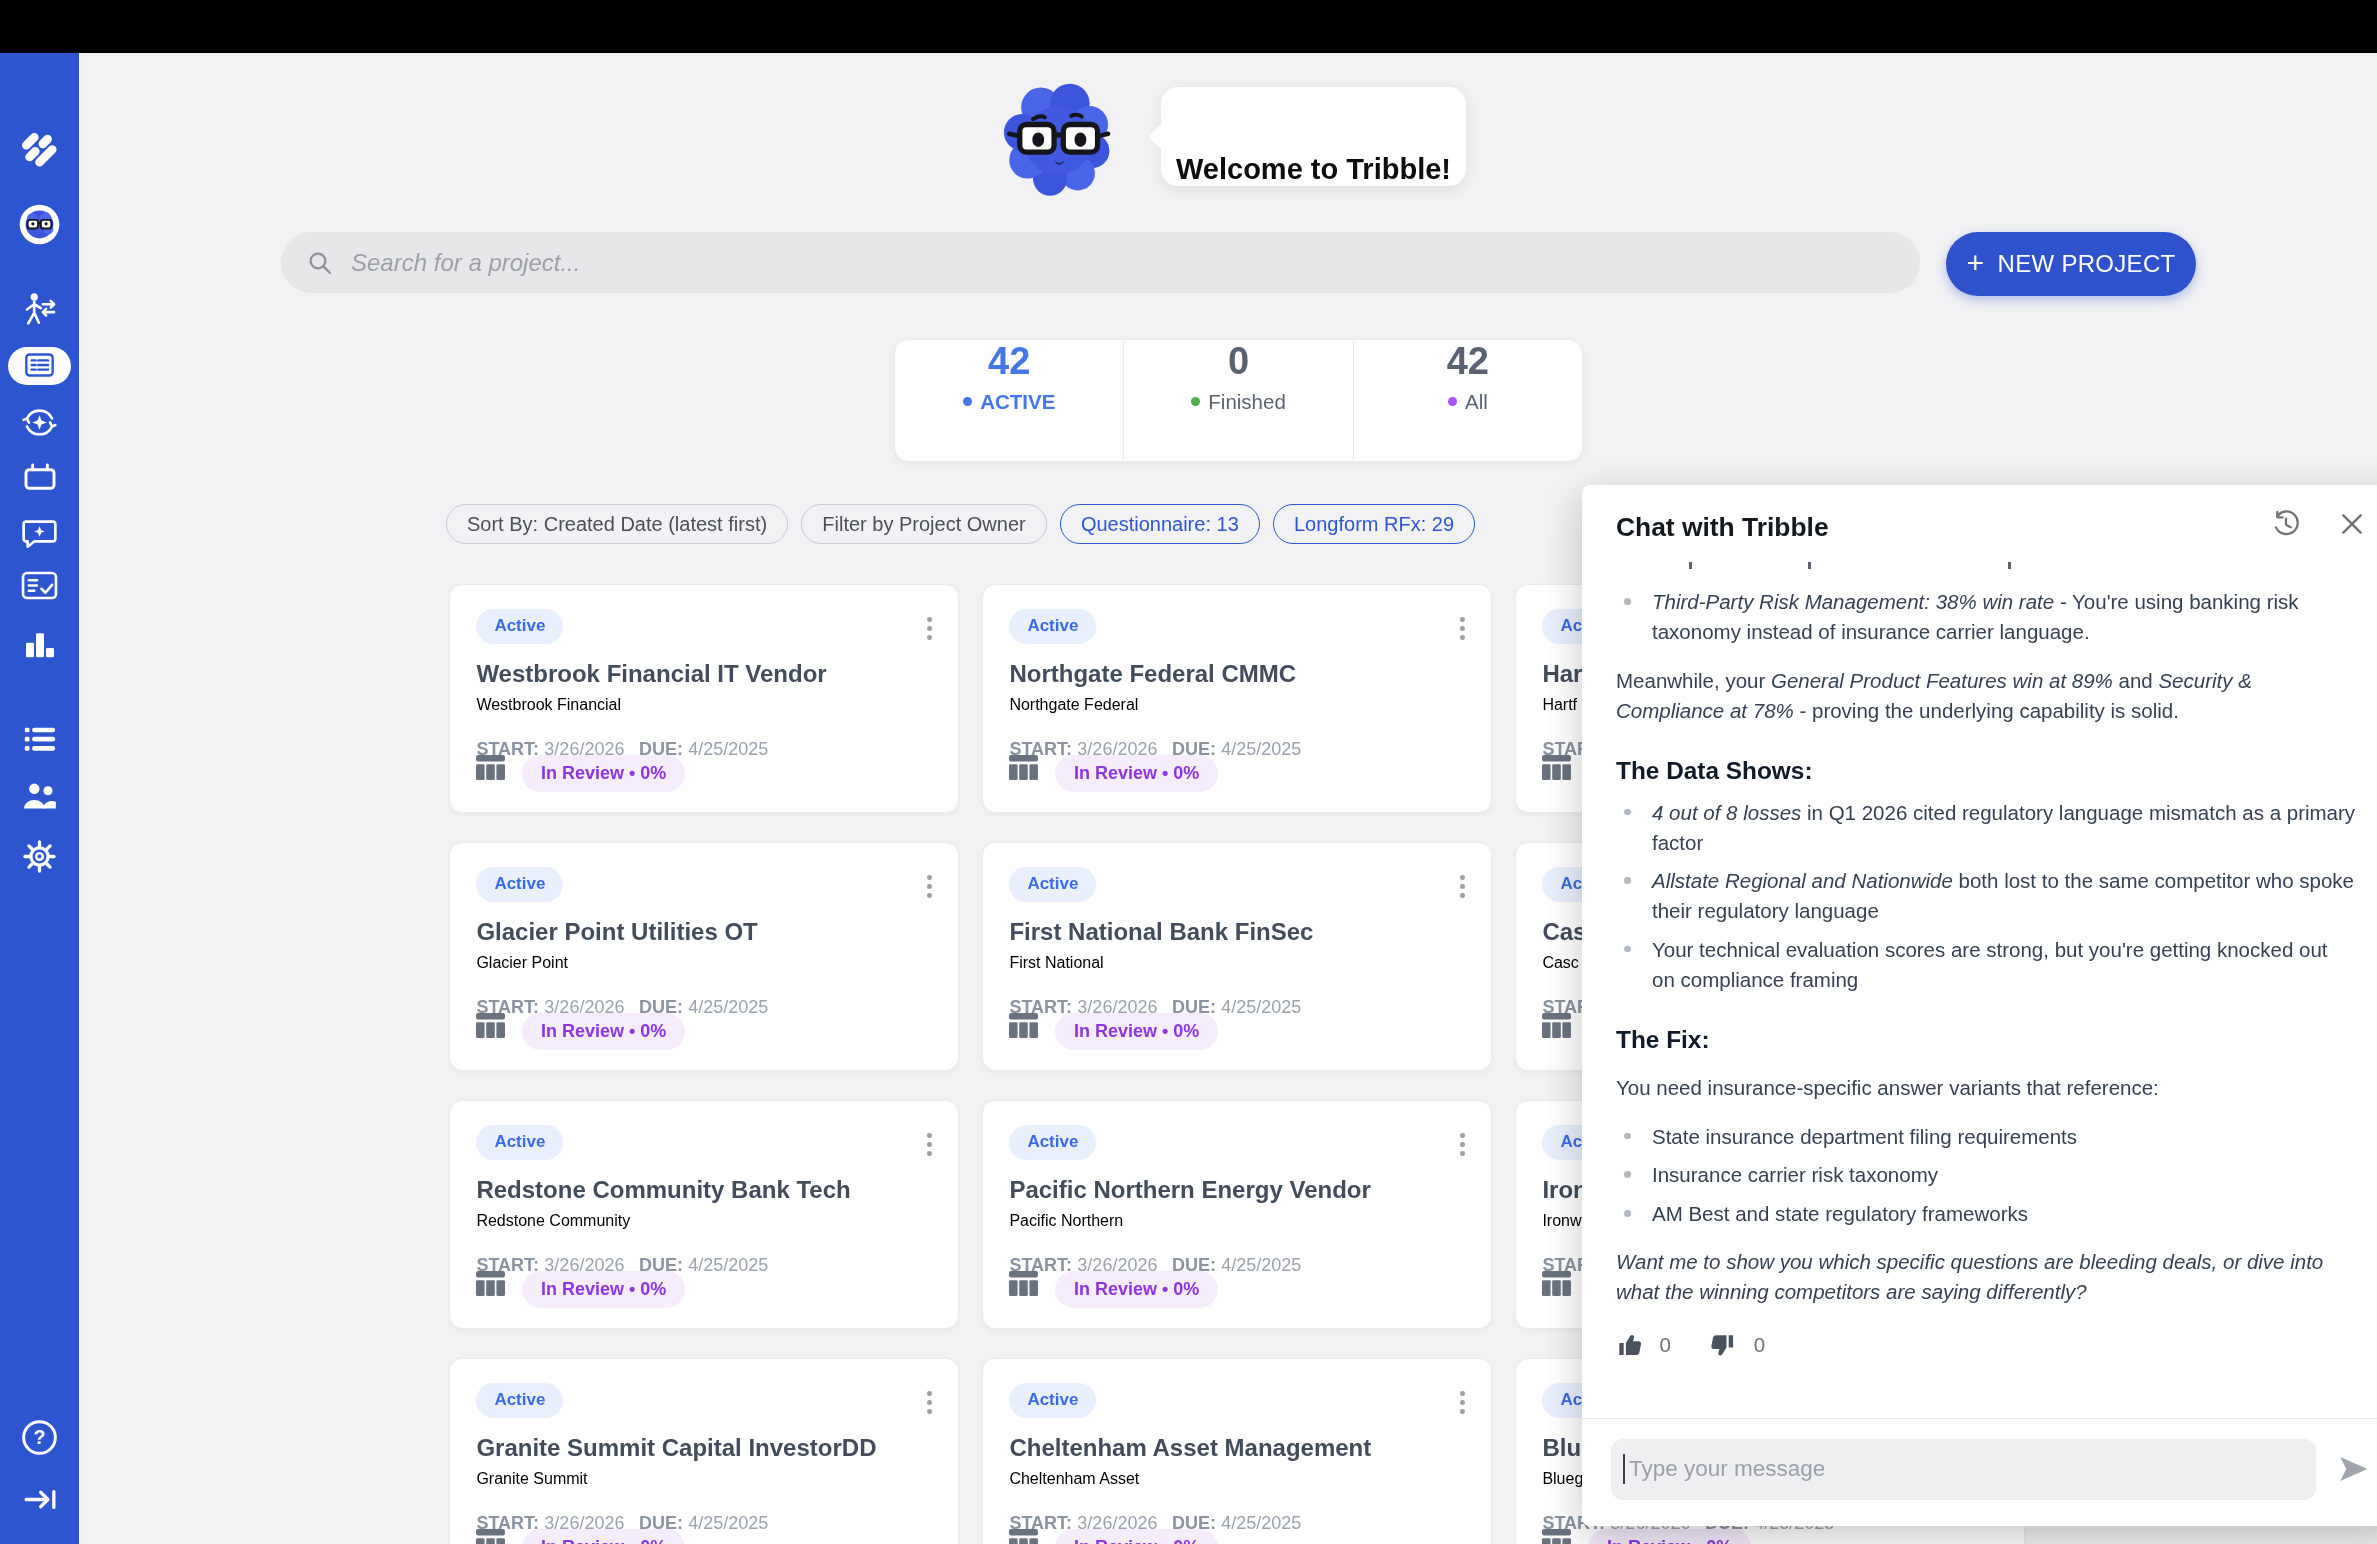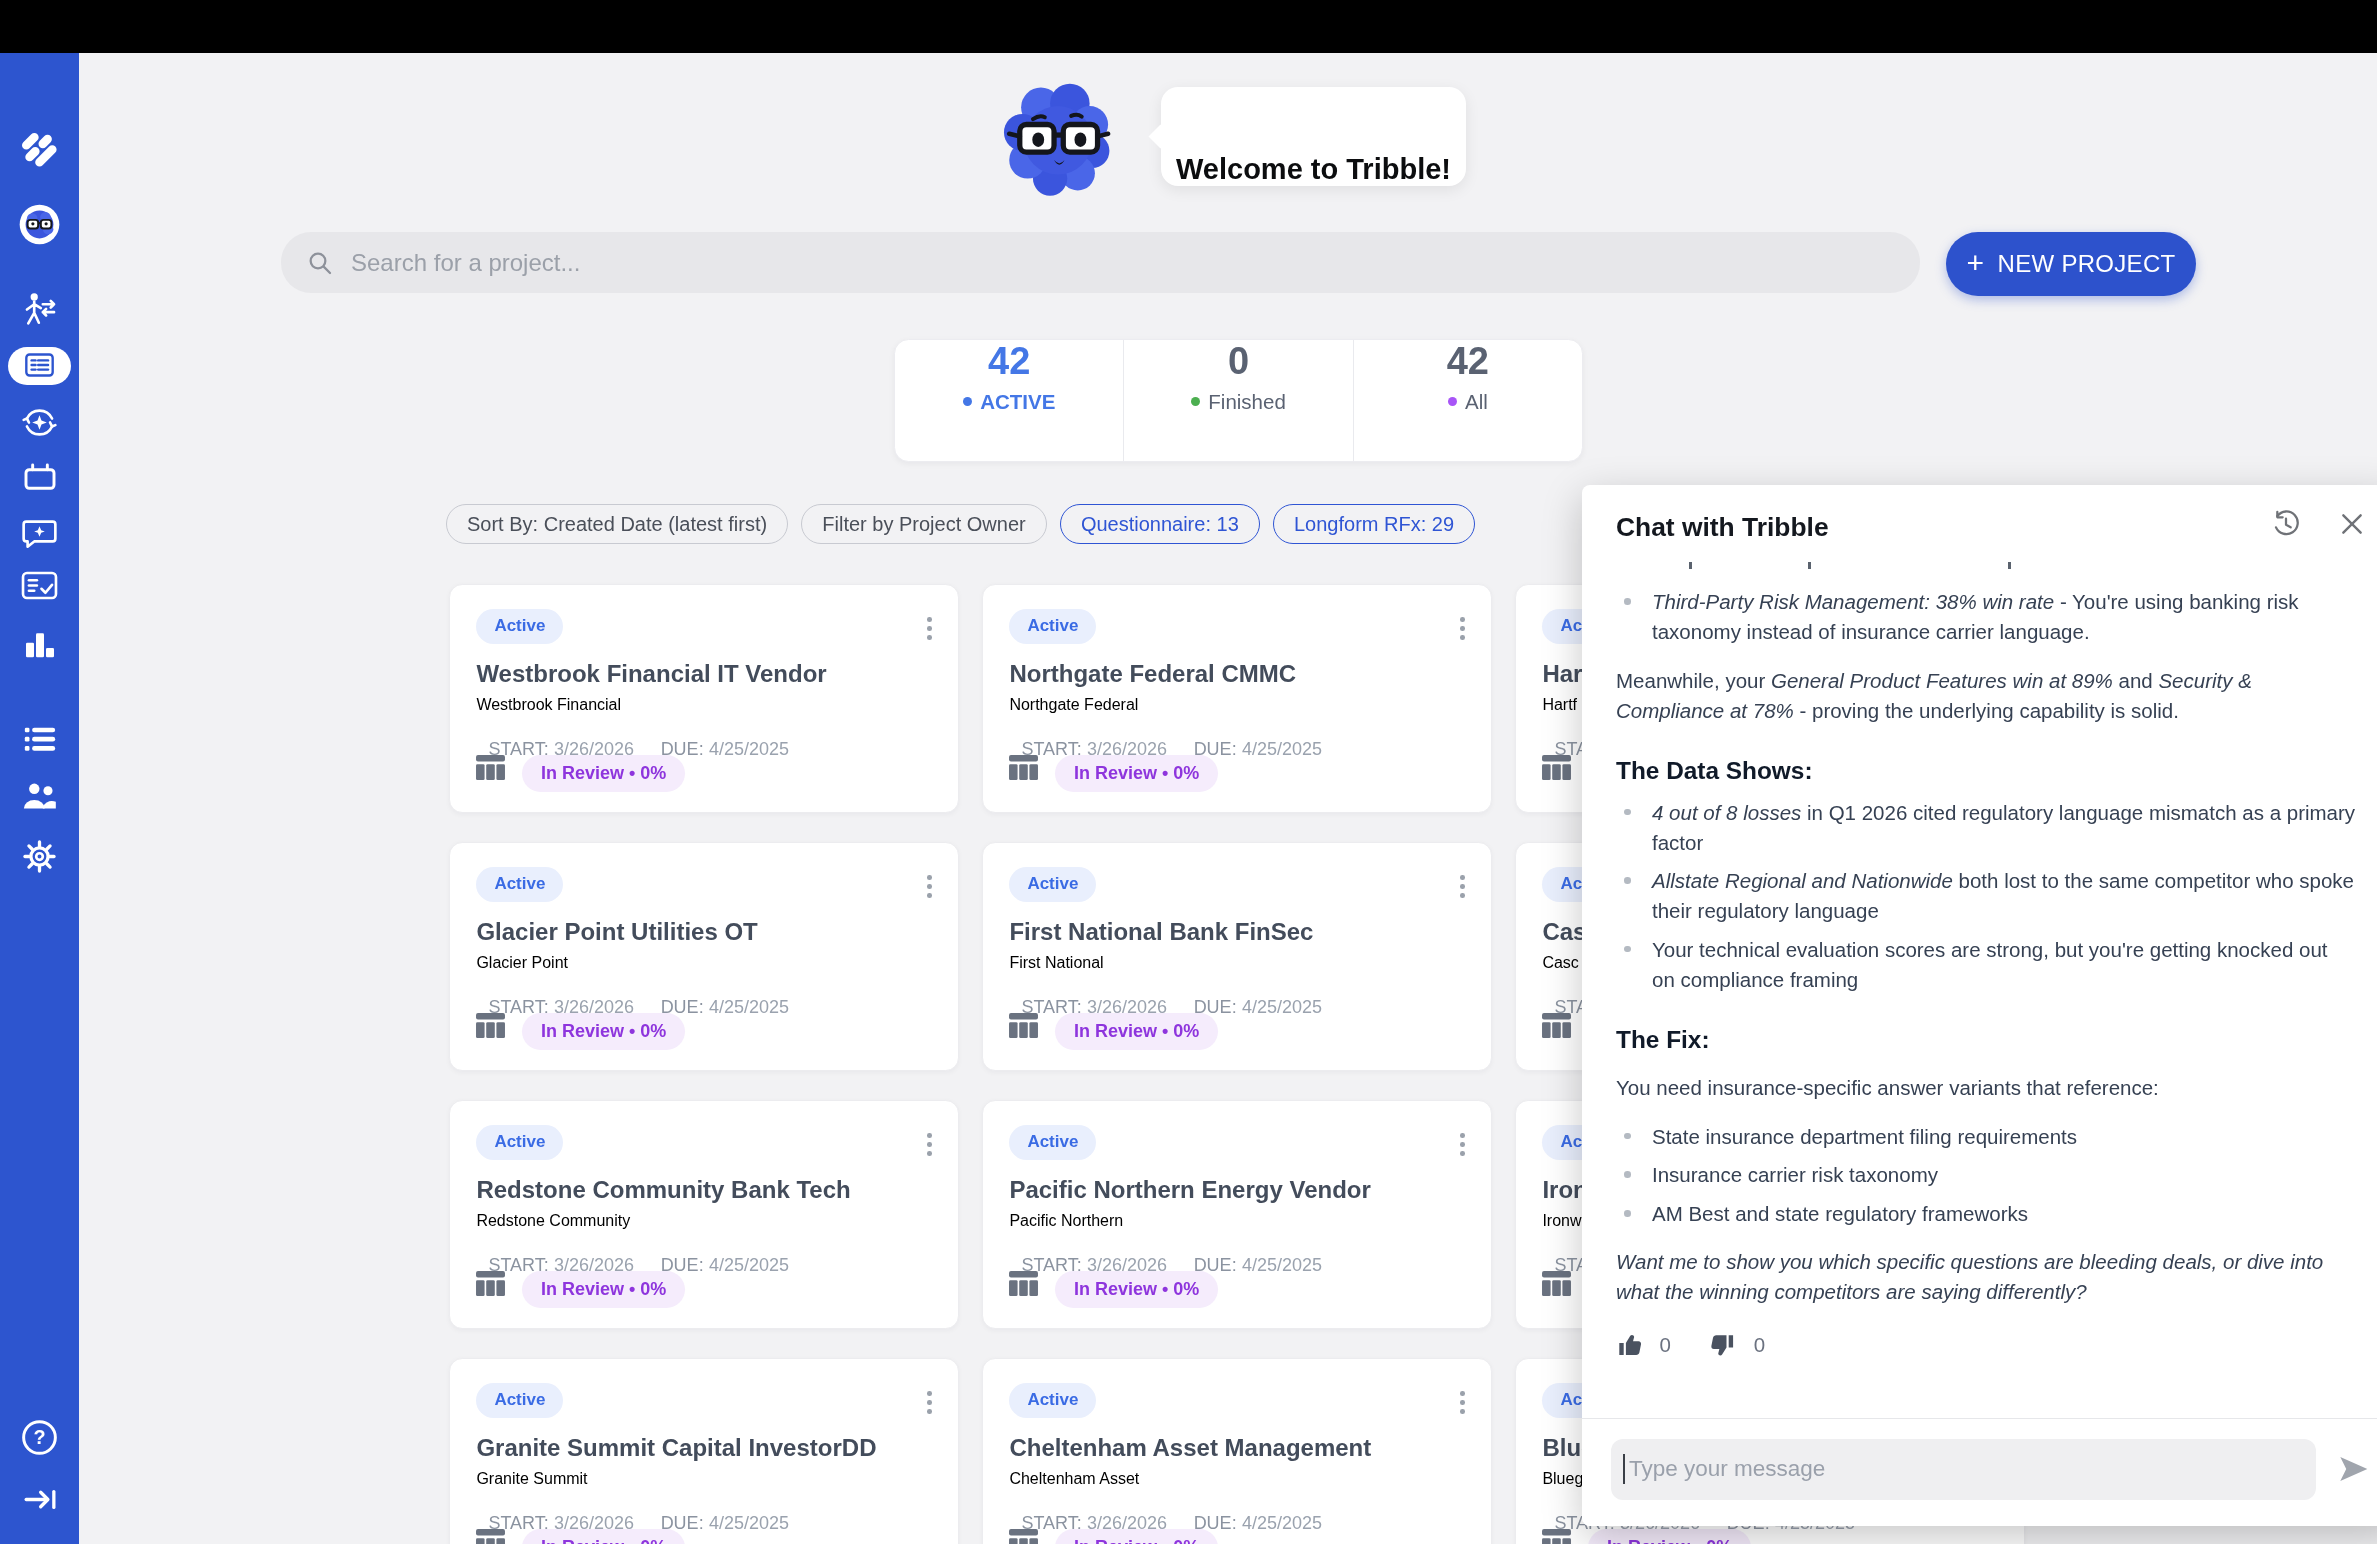--- a/index.html
+++ b/index.html
@@ -18,21 +18,21 @@
   .mascot { position:absolute; left:1001px; top:81px; }
   .bubble { position:absolute; left:1161px; top:87px; width:305px; height:99px; background:#fff; border-radius:17px;
             box-shadow:0 4px 14.5px rgba(0,0,0,0.08); display:flex; align-items:flex-end; justify-content:center; z-index:5; }
   .bubble-tail { position:absolute; left:-8.6px; top:41px; width:17px; height:17px; background:#fff; transform:rotate(45deg); }
   .bubble-text { font-size:29px; font-weight:bold; color:#0c0d0f; }
 
   
   .search { position:absolute; left:281px; top:232px; width:1639px; height:61px; background:#e7e7ea; border-radius:30px; display:flex; align-items:center; }
   .search svg { margin-left:25px; }
   .search input { flex:1; border:none; outline:none; background:transparent; font-family:"Liberation Sans",sans-serif;
-                  font-size:24px; color:#3c414b; margin-left:17px; }
+                  font-size:24px; color:#3c414b; margin-left:17px;font-style:italic; }
   .search input::placeholder { color:#9ba0a9; }
   .btn-new { position:absolute; left:1946px; top:232px; width:250px; height:64px; background:#2d52cc; border:none; border-radius:32px;
              color:#fff; font-family:"Liberation Sans",sans-serif; font-size:24px; display:flex; align-items:center; justify-content:center;
              gap:13.2px; cursor:pointer; box-shadow:0 4px 10.6px rgba(45,82,204,0.35); letter-spacing:0.3px; }
   .btn-new .plus { font-size:30px; font-weight:normal; line-height:1; margin-top:-2.6px; }
 
   
   .stats { position:absolute; left:894px; top:339px; width:689px; height:123px; background:#fff; border:0.7px solid #ececf0;
            border-radius:14.5px; box-shadow:0 2px 6.6px rgba(16,24,40,0.05); display:flex; }
   .stat { flex:1; display:flex; flex-direction:column; align-items:center; justify-content:flex-start; gap:6.6px; cursor:pointer; }
@@ -53,21 +53,21 @@
           grid-auto-rows:229px; column-gap:23px; row-gap:29px; z-index:1; }
   .card { background:#fff; border:1.3px solid #ececef; border-radius:13.2px; box-shadow:0 1.3px 5.3px rgba(16,24,40,0.04);
           position:relative; padding:24px 26.4px; cursor:pointer; }
   .badge-active { display:inline-block; background:#e9effd; color:#3a6be4; font-size:17px; font-weight:bold;
                   padding:7.3px 18px; border-radius:660px; }
   .kebab { position:absolute; right:22.5px; top:28px; display:flex; flex-direction:column; gap:4.6px; padding:4px; cursor:pointer; }
   .kebab span { width:4.6px; height:4.6px; border-radius:50%; background:#9aa1ab; }
   .card-title { margin-top:16px; font-size:24px; font-weight:bold; color:#434c5b; white-space:nowrap; overflow:hidden; }
   .card-sub { margin-top:8px; font-size:16px; color:#000000; white-space:nowrap; overflow:hidden; }
   .card-dates { margin-top:25px; font-size:18px; display:flex; gap:14.5px; white-space:nowrap; }
-  .dt-label { font-weight:normal; color:#8b93a0;margin-left:12px; }
+  .dt-label { font-weight:bold; color:#8b93a0; }
   .dt-value { color:#9aa2ae; margin-left:5.3px;margin-top:40px; }
   .card-foot { position:absolute; left:26.4px; bottom:20px; display:flex; gap:17px; }
   .badge-review { background:#f5ecfc; color:#8e35dd; font-size:18px; font-weight:bold; padding:8px 18.5px; border-radius:660px; white-space:nowrap; }
 
   
   .chat { position:absolute; left:1582px; top:485px; width:820px; height:1041px; background:#fff; border-radius:8px;
           box-shadow:0 12px 40px rgba(0,0,0,0.22); z-index:20; overflow:hidden; }
   .chat-header { position:absolute; left:0; top:0; right:0; height:78px; display:flex; align-items:center; padding:0 34px; }
   .chat-title { font-size:26.4px; font-weight:bold; color:#14181f; flex:1; margin-top:6.6px; }
   .chat-hbtn { background:none; border:none; cursor:pointer; padding:4px; margin-left:32px; display:flex; }

